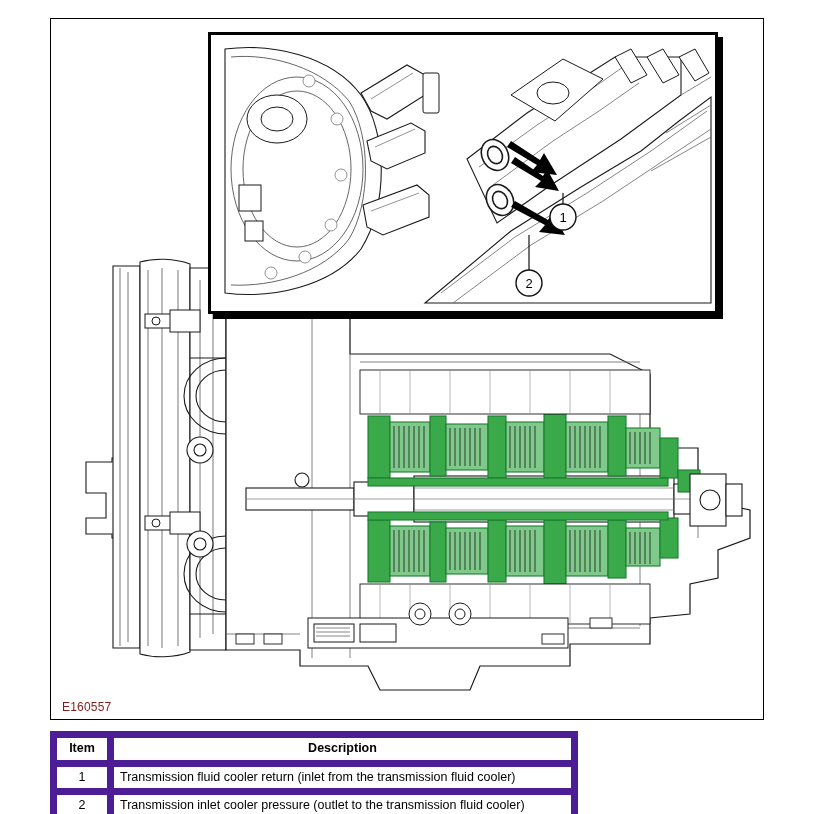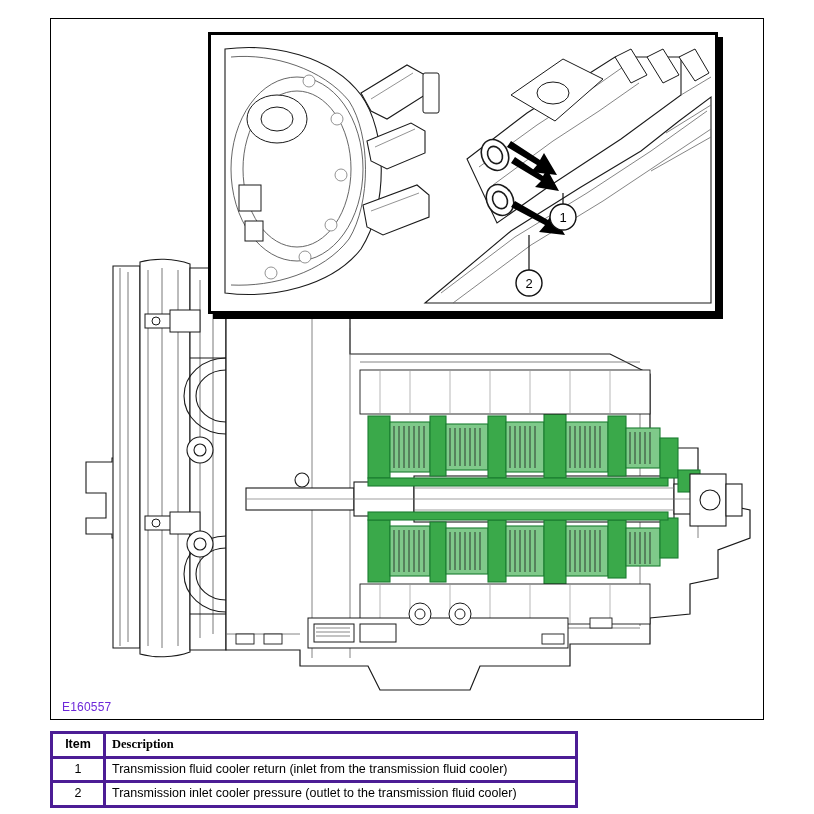--- a/index.html
+++ b/index.html
@@ -38,21 +38,21 @@
     border: 1px solid #000000;
     box-sizing: border-box;
     background: #ffffff;
   }
   .figure-id {
     position: absolute;
     left: 12px;
     bottom: 6px;
     font-size: 12px;
     letter-spacing: 0.2px;
-    color: #6d28d9;
+    color: #7f1d1d;
     font-family: "Liberation Sans", sans-serif;
   }
 
   
   .inset {
     position: absolute;
     left: 158px;
     top: 14px;
     width: 510px;
     height: 282px;
@@ -81,38 +81,37 @@
   .legend-table {
     position: absolute;
     left: 50px;
     top: 731px;
     width: 528px;
     border-collapse: collapse;
     font-size: 12.5px;
   }
   .legend-table th,
   .legend-table td {
-    border: 3px solid #4c1d95;
+    border: 7px solid #4c1d95;
     padding: 3px 6px;
     vertical-align: middle;
     font-weight: normal;
     line-height: 1.25;
   }
   .legend-table th.col-item,
   .legend-table td.col-item {
     width: 38px;
     text-align: center;
   }
   .legend-table th.col-item {
     font-weight: bold;
   }
   .legend-table th.col-desc {
-    text-align: left;
+    text-align: center;
     font-weight: bold;
-    font-family: Liberation Serif, serif;
   }
   .legend-table td.col-desc {
     text-align: left;
     margin-top: 40px;
   }
 
   svg { display: block; }
 </style>
 </head>
 <body>

